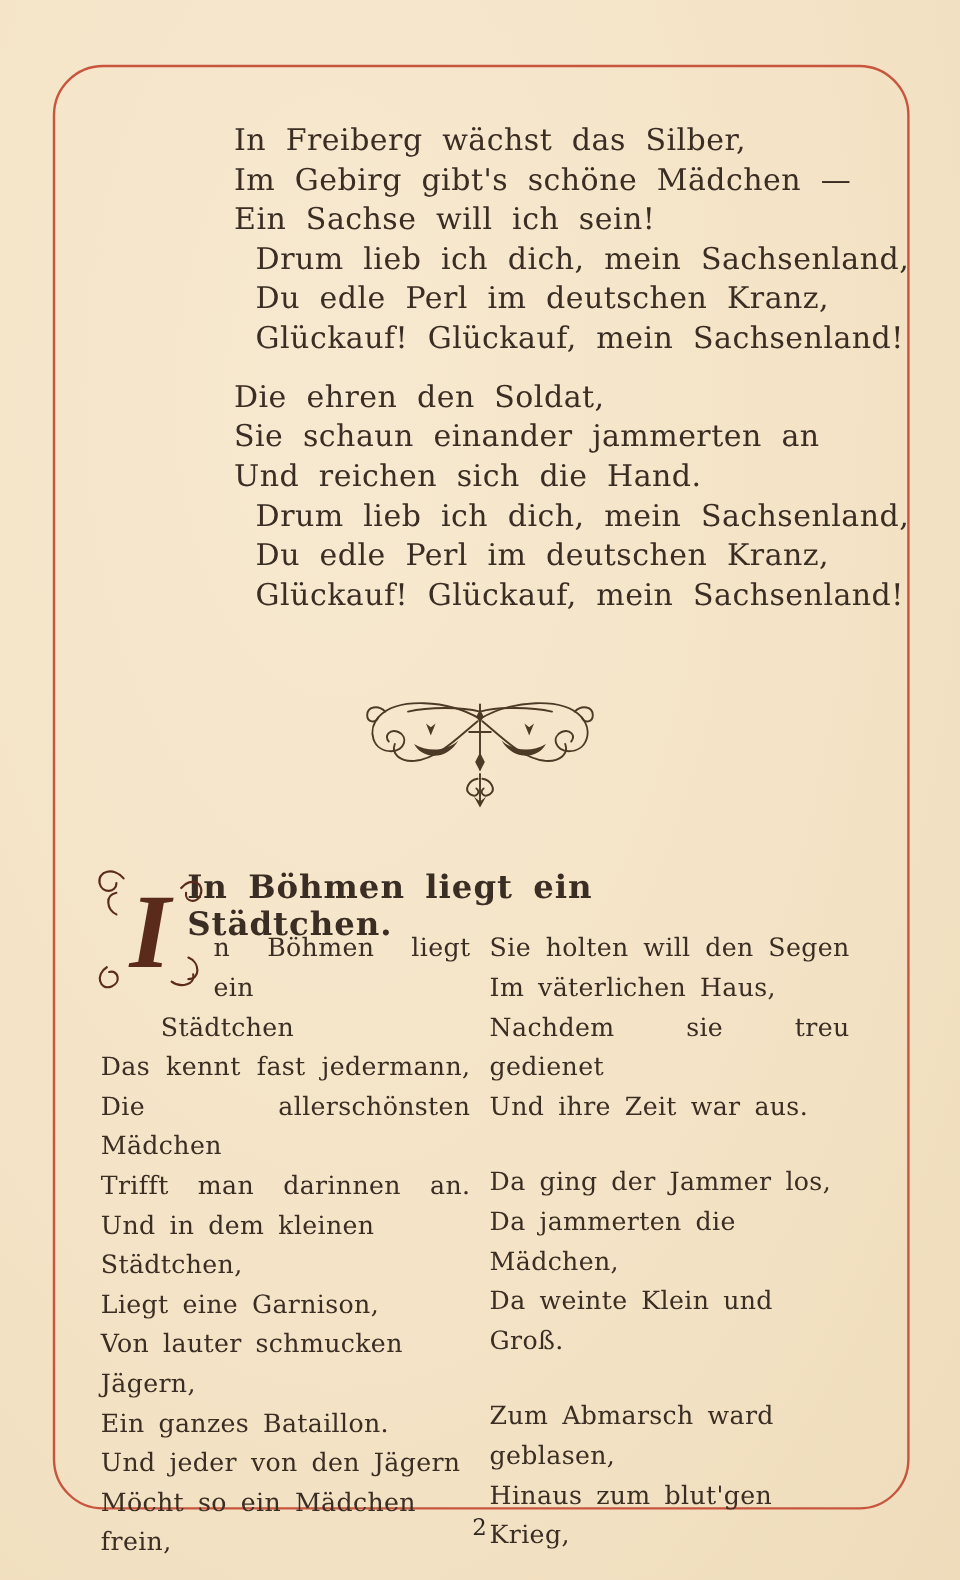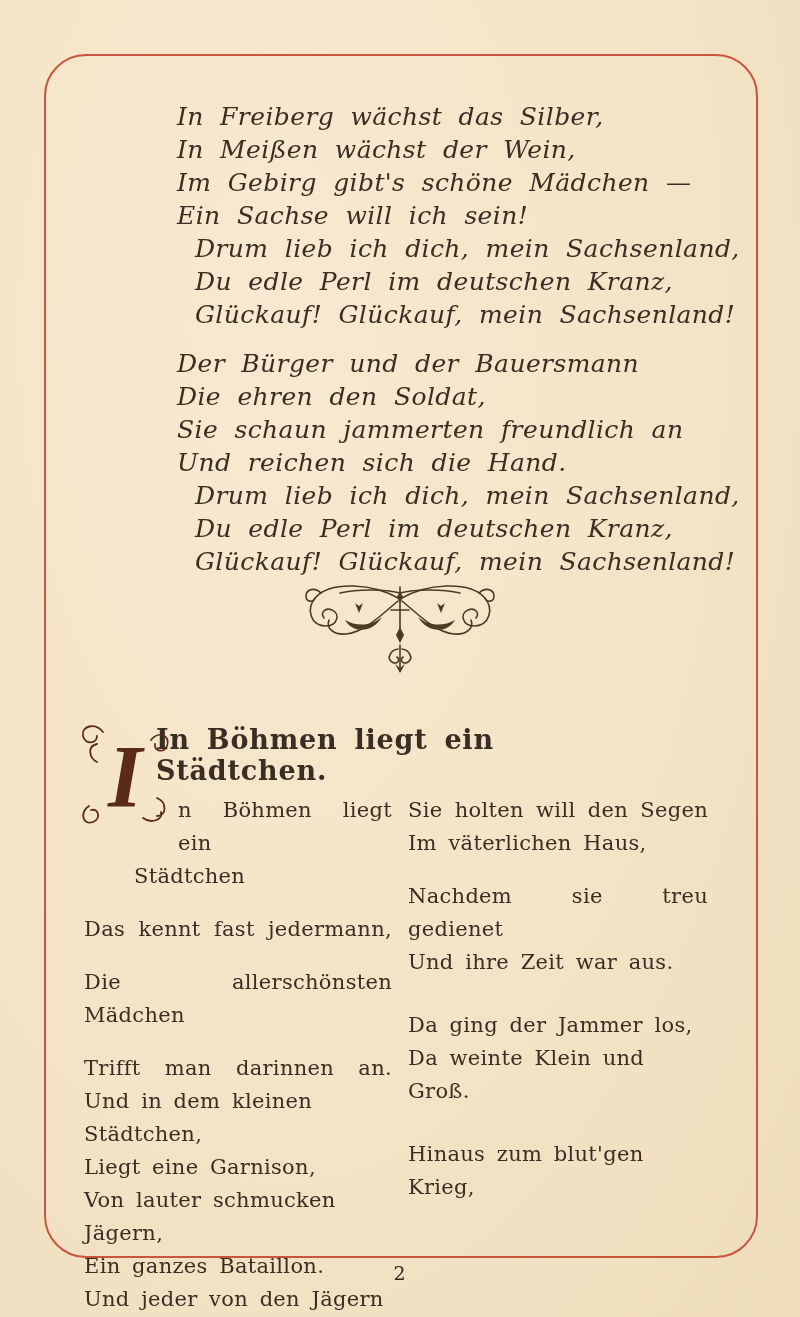--- a/index.html
+++ b/index.html
@@ -8,22 +8,22 @@
     background:radial-gradient(ellipse at 35% 25%, #f7e9d0 0%, #f4e3c6 55%, #eedcbb 100%);
     font-family:"DejaVu Serif", serif;
     color:#3a2d23;
   }
   .frame{
     position:absolute;left:44px;top:54px;width:710px;height:1200px;
     border:2px solid #c8563e;border-radius:42px;
   }
   
   .poem1{
-    position:absolute;left:131px;top:44px;width:520px;
-    font-size:25px;line-height:33px;word-spacing:0.32em;letter-spacing:0.4px;font-style:italic;
+    position:absolute;left:149px;top:44px;width:520px;
+    font-size:25px;line-height:33px;word-spacing:0.32em;letter-spacing:0.4px;
   }
   .poem1 .stanza + .stanza{margin-top:16px;}
   .line{white-space:nowrap;}
   .refrain{margin-left:18px;}
   
   .ornament{position:absolute;left:0;top:523px;width:708px;text-align:center;}
   
   .poem2-title{
     position:absolute;left:110px;top:668px;width:440px;
     font-size:27px;font-weight:bold;text-align:left;letter-spacing:0.8px;
@@ -33,52 +33,50 @@
   .columns{
     position:absolute;left:38px;top:718px;width:630px;
     display:flex;font-size:21px;line-height:33px;letter-spacing:0.3px;
   }
   .col{word-spacing:0.22em;}
   .col .line{white-space:normal;}
   .col-left{width:308px;margin-right:16px;}
   .col-right{width:300px;}
   .col-left .stanza + .stanza{}
   .col-right .stanza + .stanza{margin-top:30px;}
-  .just{text-align:justify;text-align-last:justify;white-space:normal;margin-top:20px;}
+  .just{text-align:justify;text-align-last:justify;white-space:normal;}
   .beside-cap{margin-left:94px;}
   .centered{margin-left:50px;white-space:normal;}
   
   .pagenum{
     position:absolute;left:0;top:1262px;width:800px;text-align:center;
     font-size:19px;color:#2e2620;letter-spacing:1px;
   }
   svg .ink{stroke:#4d3a26;fill:none;stroke-width:1.6;stroke-linecap:round;}
   svg .inkfill{fill:#4d3a26;stroke:none;}
   svg .capink{stroke:#5a2b1b;fill:none;stroke-width:1.8;stroke-linecap:round;}
 </style>
 </head>
 <body>
 
 <div>
   <div class="frame">
 
     <div class="poem1">
       <div class="stanza">
         <div class="line">In Freiberg wächst das Silber,</div>
-        <div class="line">In Meißen wächst der Wein,</div>
         <div class="line">Im Gebirg gibt's schöne Mädchen —</div>
         <div class="line">Ein Sachse will ich sein!</div>
         <div class="line refrain">Drum lieb ich dich, mein Sachsenland,</div>
         <div class="line refrain">Du edle Perl im deutschen Kranz,</div>
         <div class="line refrain">Glückauf! Glückauf, mein Sachsenland!</div>
       </div>
       <div class="stanza">
-        <div class="line">Der Bürger und der Bauersmann</div>
         <div class="line">Die ehren den Soldat,</div>
-        <div class="line">Sie schaun jammerten freundlich an</div>
+        <div class="line">Sie schaun einander jammerten an</div>
         <div class="line">Und reichen sich die Hand.</div>
         <div class="line refrain">Drum lieb ich dich, mein Sachsenland,</div>
         <div class="line refrain">Du edle Perl im deutschen Kranz,</div>
         <div class="line refrain">Glückauf! Glückauf, mein Sachsenland!</div>
       </div>
     </div>
 
     <div class="ornament">
       <svg width="230" height="104" viewBox="0 0 230 104">
         <g>
@@ -140,23 +138,25 @@
       </div>
       <div class="col col-right">
         <div class="stanza">
           <div class="line just">Sie holten will den Segen</div>
           <div class="line">Im väterlichen Haus,</div>
           <div class="line just">Nachdem sie treu gedienet</div>
           <div class="line">Und ihre Zeit war aus.</div>
         </div>
         <div class="stanza">
           <div class="line">Da ging der Jammer los,</div>
+          <div class="line">Da jammerten die Mädchen,</div>
           <div class="line">Da weinte Klein und Groß.</div>
         </div>
         <div class="stanza">
+          <div class="line">Zum Abmarsch ward geblasen,</div>
           <div class="line">Hinaus zum blut'gen Krieg,</div>
 
         </div>
       </div>
     </div>
   </div>
 
   <div class="pagenum">2</div>
 </div>
 

